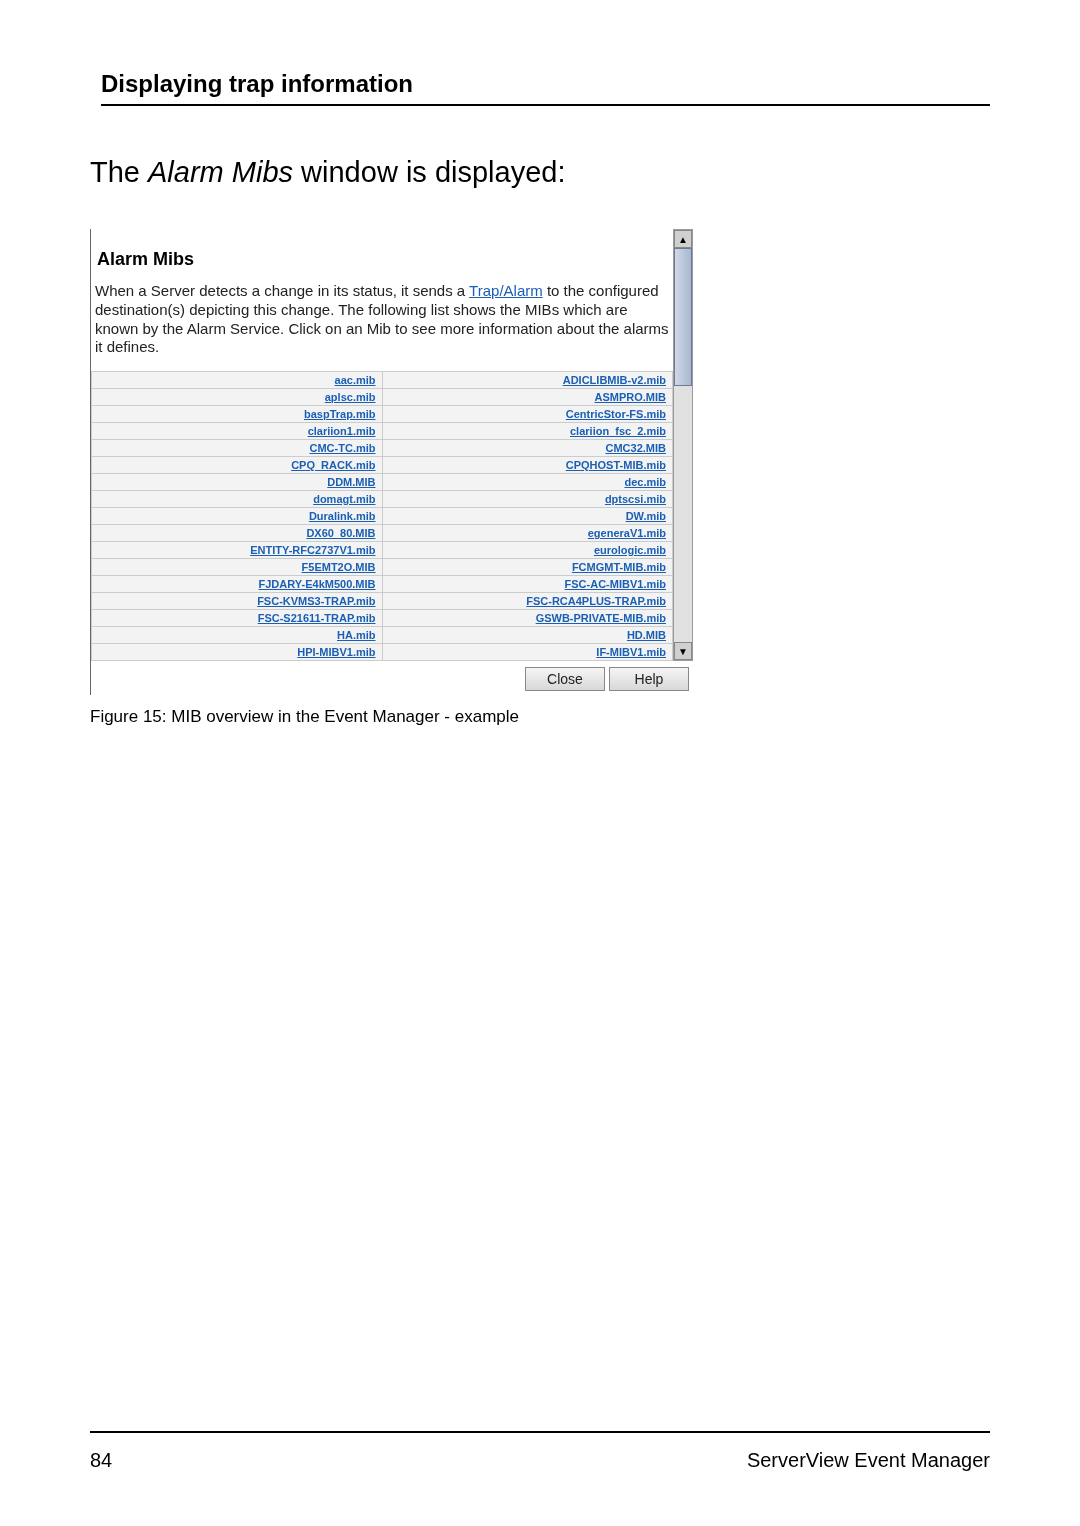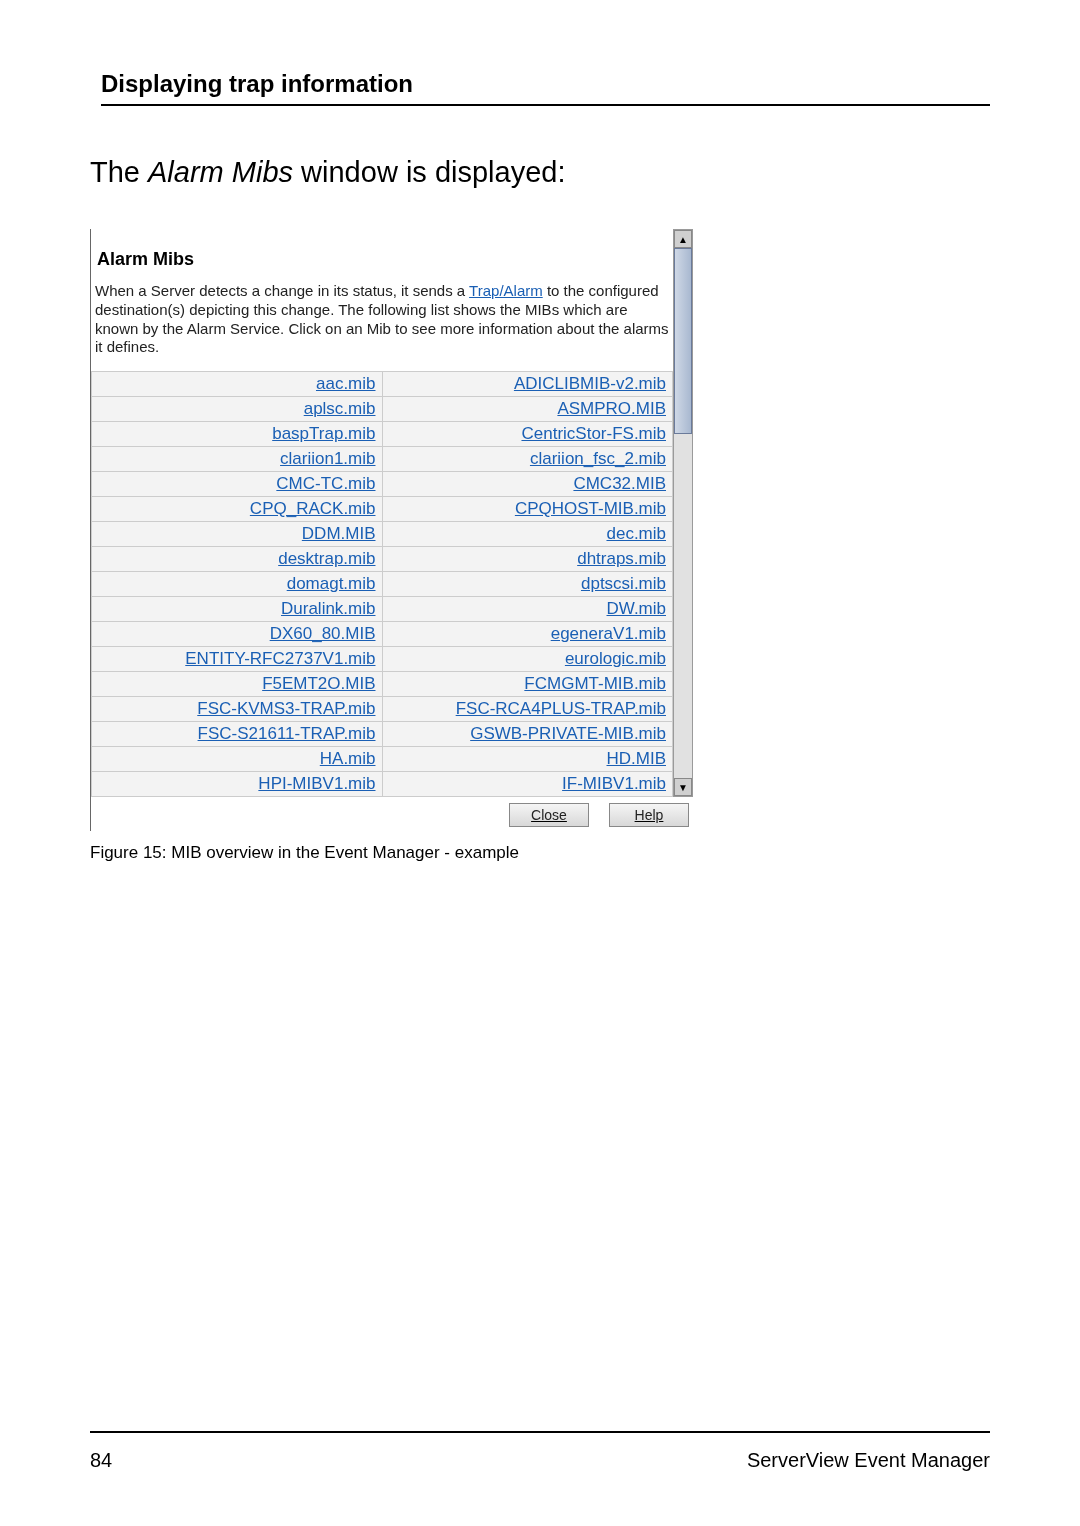--- a/index.html
+++ b/index.html
@@ -51,21 +51,22 @@
     line-height: 1.25;
   }
   .mibs-desc .link {
     color: #1a5fb4;
     text-decoration: underline;
     text-align: right;
   }
   table.mib-table {
     width: 100%;
     border-collapse: collapse;
-    font-size: 17px;
+    font-size: 11px;
+    font-weight: bold;
   }
   table.mib-table td {
     border: 1px solid #ccc;
     background: #f3f3f3;
     padding: 2px 6px;
     text-align: right;
     width: 50%;
   }
   table.mib-table td a {
     color: #1a5fb4;
@@ -101,22 +102,21 @@
     left: 0;
     right: 0;
     height: 35%;
     background: linear-gradient(to right, #cfd8e6, #a8b8d0);
     border: 1px solid #6a7a9a;
   }
   .button-bar {
     display: flex;
     justify-content: flex-end;
     padding: 6px 4px 4px 0;
-    gap: 20px;
-    text-decoration: underline;
+    gap: 4px;
   }
   .btn {
     background: linear-gradient(#f5f5f5, #d8d8d8);
     border: 1px solid #888;
     padding: 3px 20px;
     font-size: 14px;
     color: #222;
     cursor: pointer;
     min-width: 80px;
     text-align: center;
@@ -178,42 +178,42 @@
             </tr>
             <tr>
               <td><a>CPQ_RACK.mib</a></td>
               <td><a>CPQHOST-MIB.mib</a></td>
             </tr>
             <tr>
               <td><a>DDM.MIB</a></td>
               <td><a>dec.mib</a></td>
             </tr>
             <tr>
-              <td><a>desktrap.mib</a></td>
-              <td><a>dhtraps.mib</a></td>
-            </tr>
-            <tr>
               <td><a>domagt.mib</a></td>
               <td><a>dptscsi.mib</a></td>
             </tr>
             <tr>
               <td><a>Duralink.mib</a></td>
               <td><a>DW.mib</a></td>
             </tr>
             <tr>
               <td><a>DX60_80.MIB</a></td>
               <td><a>egeneraV1.mib</a></td>
             </tr>
             <tr>
               <td><a>ENTITY-RFC2737V1.mib</a></td>
               <td><a>eurologic.mib</a></td>
             </tr>
             <tr>
               <td><a>F5EMT2O.MIB</a></td>
               <td><a>FCMGMT-MIB.mib</a></td>
+            </tr>
+            <tr>
+              <td><a>FJDARY-E4kM500.MIB</a></td>
+              <td><a>FSC-AC-MIBV1.mib</a></td>
             </tr>
             <tr>
               <td><a>FSC-KVMS3-TRAP.mib</a></td>
               <td><a>FSC-RCA4PLUS-TRAP.mib</a></td>
             </tr>
             <tr>
               <td><a>FSC-S21611-TRAP.mib</a></td>
               <td><a>GSWB-PRIVATE-MIB.mib</a></td>
             </tr>
             <tr>

